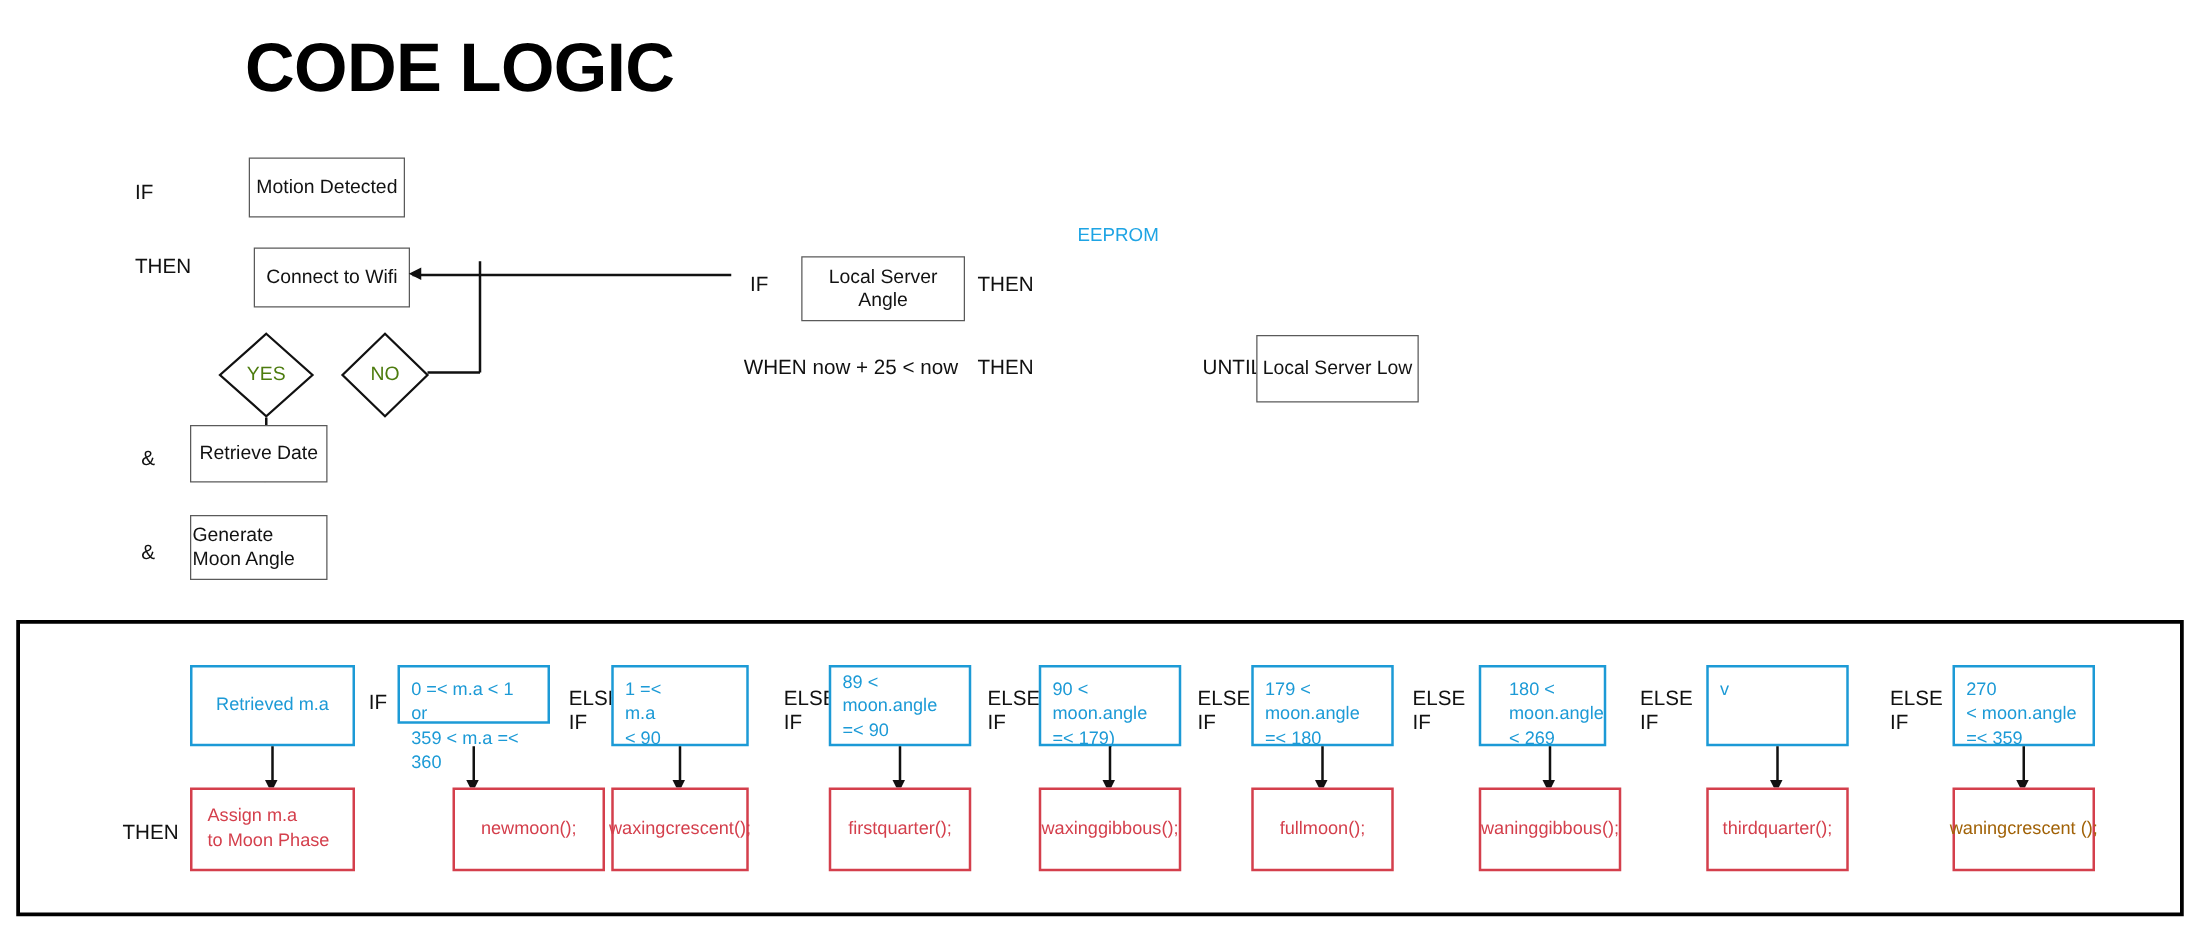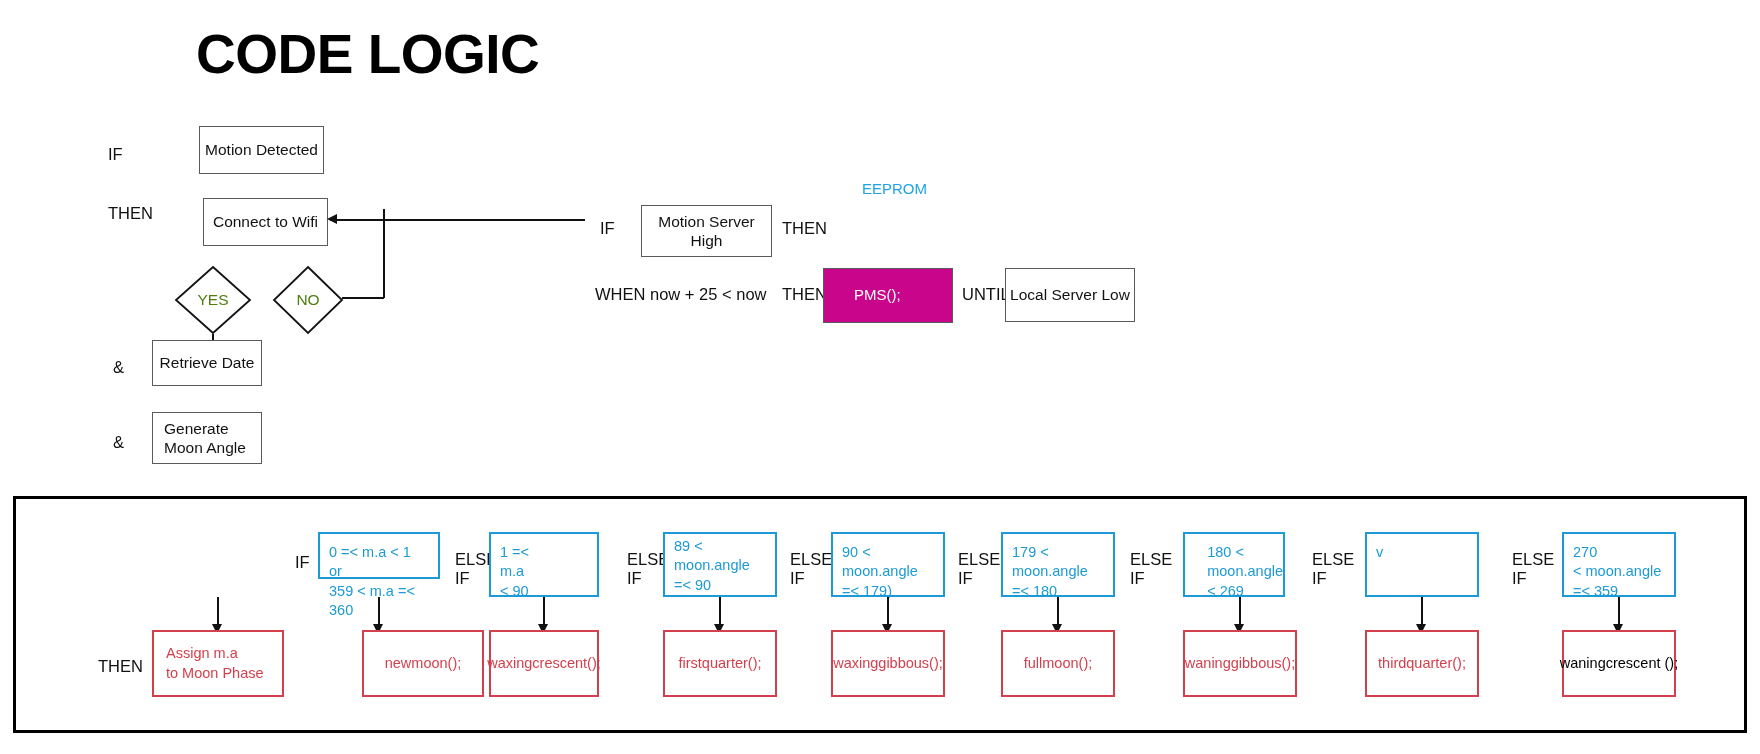--- a/index.html
+++ b/index.html
@@ -48,21 +48,21 @@
     align-items: center;
     justify-content: center;
     font-size: 15.5px;
     color: #121212;
     text-align: center;
     line-height: 1.25;
   }
   .box.left-align {
     justify-content: flex-start;
     text-align: left;
-    padding-left: 11px;
+    padding-left: 1px;
   }
 
   
   .box.magenta {
     background: #C9058C;
     border: 1.6px solid #5a5a5a;
     color: #ffffff;
     font-size: 15px;
     justify-content: flex-start;
     padding-left: 30px;
@@ -95,21 +95,21 @@
     align-items: center;
     text-align: center;
     line-height: 1.35;
   }
   .box.red.left {
     justify-content: flex-start;
     text-align: left;
     padding-left: 12px;
   }
   .box.red.bluetext {
-    color: #000000;
+    color: #a16207;
     white-space: nowrap;
     overflow: visible;
   }
 
   
   .diamond-wrap { }
   .diamond-wrap svg { display: block; overflow: visible; }
   .diamond-label {
     position: absolute;
     width: 100%;
@@ -195,39 +195,39 @@
   <div class="abs kw" style="left:113px; top:358px;">&amp;</div>
   <div class="abs box" style="left:152px; top:340px; width:110px; height:46px;">Retrieve Date</div>
 
   <div class="abs kw" style="left:113px; top:433px;">&amp;</div>
   <div class="abs box left-align" style="left:152px; top:412px; width:110px; height:52px; flex-direction:column; align-items:flex-start; justify-content:center;">
     <span>Generate</span>
     <span>Moon Angle</span>
   </div>
 
   <div class="abs kw" style="left:600px; top:219px;">IF</div>
-  <div class="abs box" style="left:641px; top:205px; width:131px; height:52px;">Motion Server High</div>
+  <div class="abs box" style="left:641px; top:205px; width:131px; height:52px;">Local Server Angle</div>
 
   <div class="abs kw" style="left:782px; top:219px;">THEN</div>
 
   <div class="abs" id="eeprom-label" style="left:862px; top:180px;">EEPROM</div>
 
   <div class="abs kw" style="left:595px; top:285px;">WHEN</div>
   <div class="abs kw" style="left:650px; top:285px;">now + 25 &lt; now</div>
   <div class="abs kw" style="left:782px; top:285px;">THEN</div>
 
-  <div class="abs box magenta" style="left:823px; top:268px; width:130px; height:55px;">PMS();</div>
 
   <div class="abs kw" style="left:962px; top:285px;">UNTIL</div>
   <div class="abs box" style="left:1005px; top:268px; width:130px; height:54px;">Local Server Low</div>
 
   <div class="abs" id="bottom-frame"></div>
 
   <div class="abs kw" style="left:98px; top:657px;">THEN</div>
 
+  <div class="abs box blue centered" style="left:152px; top:532px; width:132px; height:65px;">Retrieved m.a</div>
   <div class="abs line-v" style="left:217px; top:597px; height:33px;"></div>
   <div class="abs arrow-down" style="left:212px; top:624px;"></div>
   <div class="abs box red left" style="left:152px; top:630px; width:132px; height:67px; flex-direction:column; align-items:flex-start; justify-content:center;">
     <span>Assign m.a</span>
     <span>to Moon Phase</span>
   </div>
 
   <div class="abs kw" style="left:295px; top:553px;">IF</div>
 
   <div class="abs box blue" style="left:318px; top:532px; width:122px; height:47px;">

